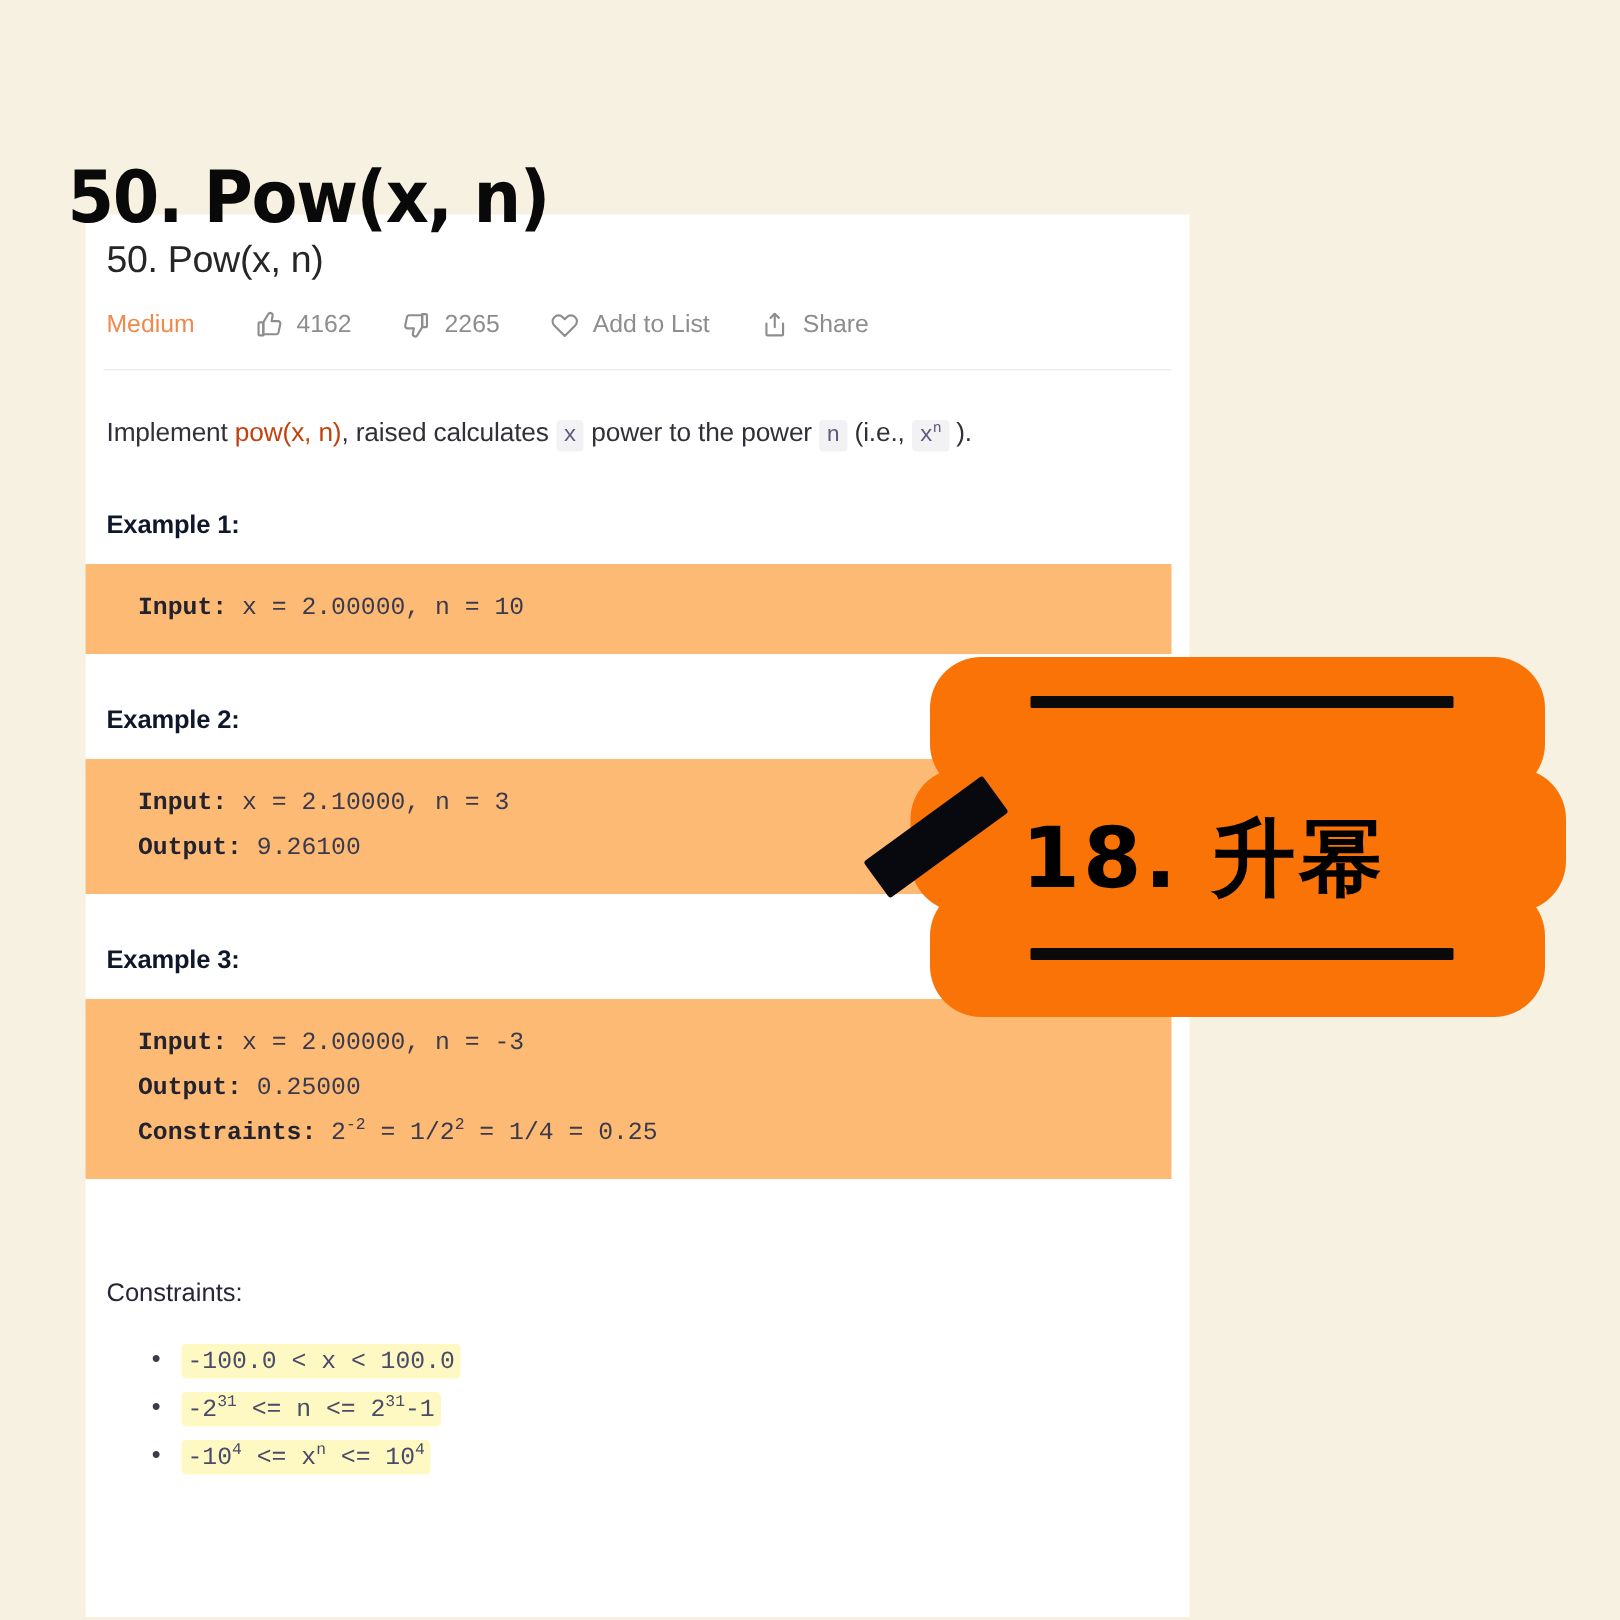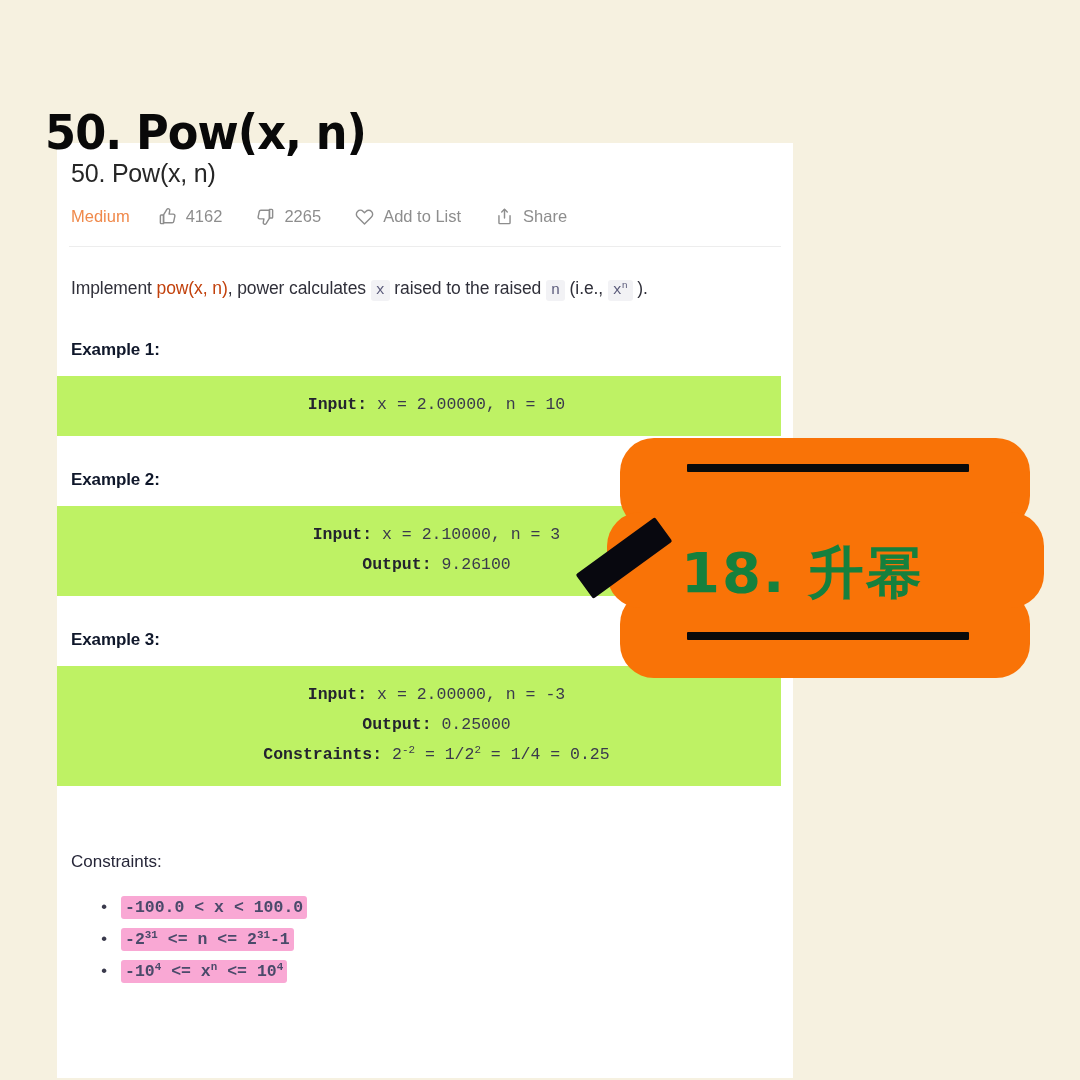--- a/index.html
+++ b/index.html
@@ -24,21 +24,21 @@
     font-size:25px; font-weight:500; color:#262626;
     letter-spacing:-0.2px; line-height:40px;
     padding-left:2px;
   }
   .stats {
     display:flex; align-items:center;
     gap:0px; font-size:16.5px; color:#8D8D8D;
     padding:14px 0 0 2px;
   }
   .stat { display:flex; align-items:center; gap:9px; margin-right:34px; }
-  .stat.difficulty { color:#F0894B; font-weight:400; margin-right:28px; }
+  .stat.difficulty { color:#F0894B; font-weight:400; margin-right:40px; }
   .stat svg { display:block; }
   .divider {
     height:1px; background:#EDEDED; margin:20px 0 0 0;
   }
 
   .desc {
     font-size:17.5px; line-height:30px; color:#30303A;
     padding:26px 2px 0 2px;
     letter-spacing:-0.1px;
   }
@@ -48,44 +48,44 @@
     font-size:15px; padding:2px 5px; border-radius:3px;
   }
   .desc .plainfn { color:#c2410c; }
 
   .ex-head {
     font-size:17px; font-weight:bold; color:#0f172a;
     padding:34px 2px 0 2px; letter-spacing:-0.1px;
   }
   .ex-block {
     margin-top:16px;
-    background:#bef264;
+    background:#fdba74;
     padding:14px 0 16px 23px;
     font-family:"Liberation Mono", monospace;
     font-size:16.5px; line-height:30px; color:#3A3A4C;
-    width:724px; margin-left:-12px; padding-left:35px;text-align:center;
+    width:724px; margin-left:-12px; padding-left:35px;
   }
   .ex-block b { font-weight:bold; color:#23232F; }
 
   .con-head {
     font-size:17px; font-weight:normal; color:#262638;
     padding:66px 2px 0 2px;
   }
   .con-list { margin:20px 0 0 52px; }
   .con-list li {
     font-family:"Liberation Mono", monospace;
     font-size:16.5px; color:#4A4A6A;
     line-height:32px; list-style:none; position:relative;
   }
   .con-list li::before {
     content:"•"; position:absolute; left:-22px; top:0;
     color:#3A3A4C; font-size:17px;
   }
   .con-list li span.hl {
-    background:#f9a8d4; padding:2px 4px; border-radius:3px;font-weight:bold;
+    background:#fef9c3; padding:2px 4px; border-radius:3px;
   }
   sup { font-size:0.66em; vertical-align:super; line-height:0; }
 
   
   .overlay-title {
     position:absolute; left:45px; top:104px;
     font-family:"DejaVu Sans", sans-serif;
     font-weight:bold; font-size:48px; color:#090909;
     letter-spacing:-1px;
     transform:scaleX(0.93);
@@ -102,21 +102,21 @@
   .slab-mid    { left:32px;  top:74px;  width:437px; height:96px; }
   .slab-bot    { left:45px;  top:152px; width:410px; height:88px; }
   .bar {
     position:absolute; background:#0A0A0A; height:8px; border-radius:1px;
   }
   .bar-top { left:112px; top:26px;  width:282px; }
   .bar-bot { left:112px; top:194px; width:282px; }
   .badge-text {
     position:absolute; left:106px; top:102px;
     font-family:"DejaVu Sans", sans-serif;
-    font-weight:bold; font-size:56px; color:#15803d;
+    font-weight:bold; font-size:56px; color:#000000;
     letter-spacing:2px; white-space:nowrap; line-height:66px;
   }
   .slash {
     position:absolute; left:575px; top:543px;
     width:98px; height:30px; background:#08080F;
     transform:rotate(-36deg); transform-origin:center;
     border-radius:2px;
   }
 </style>
 </head>
@@ -172,21 +172,21 @@
                 <path d="M8.5 6.2L12 2.8l3.5 3.4"></path>
             </svg>
           </span>
           <span>Share</span>
         </div>
       </div>
 
       <div class="divider"></div>
 
       <div class="desc">
-        <span>Implement </span><span class="plainfn">pow(x, n)</span><span>, power calculates </span><span class="code-inline">x</span><span> raised to the raised </span><span class="code-inline">n</span><span> (i.e., </span><span class="code-inline"><span>x</span><sup>n</sup></span><span> ).</span>
+        <span>Implement </span><span class="plainfn">pow(x, n)</span><span>, raised calculates </span><span class="code-inline">x</span><span> power to the power </span><span class="code-inline">n</span><span> (i.e., </span><span class="code-inline"><span>x</span><sup>n</sup></span><span> ).</span>
       </div>
 
       <div class="ex-head">Example 1:</div>
       <div class="ex-block">
         <div><b>Input:</b><span> x = 2.00000, n = 10</span></div>
       </div>
 
       <div class="ex-head">Example 2:</div>
       <div class="ex-block">
         <div><b>Input:</b><span> x = 2.10000, n = 3</span></div>

